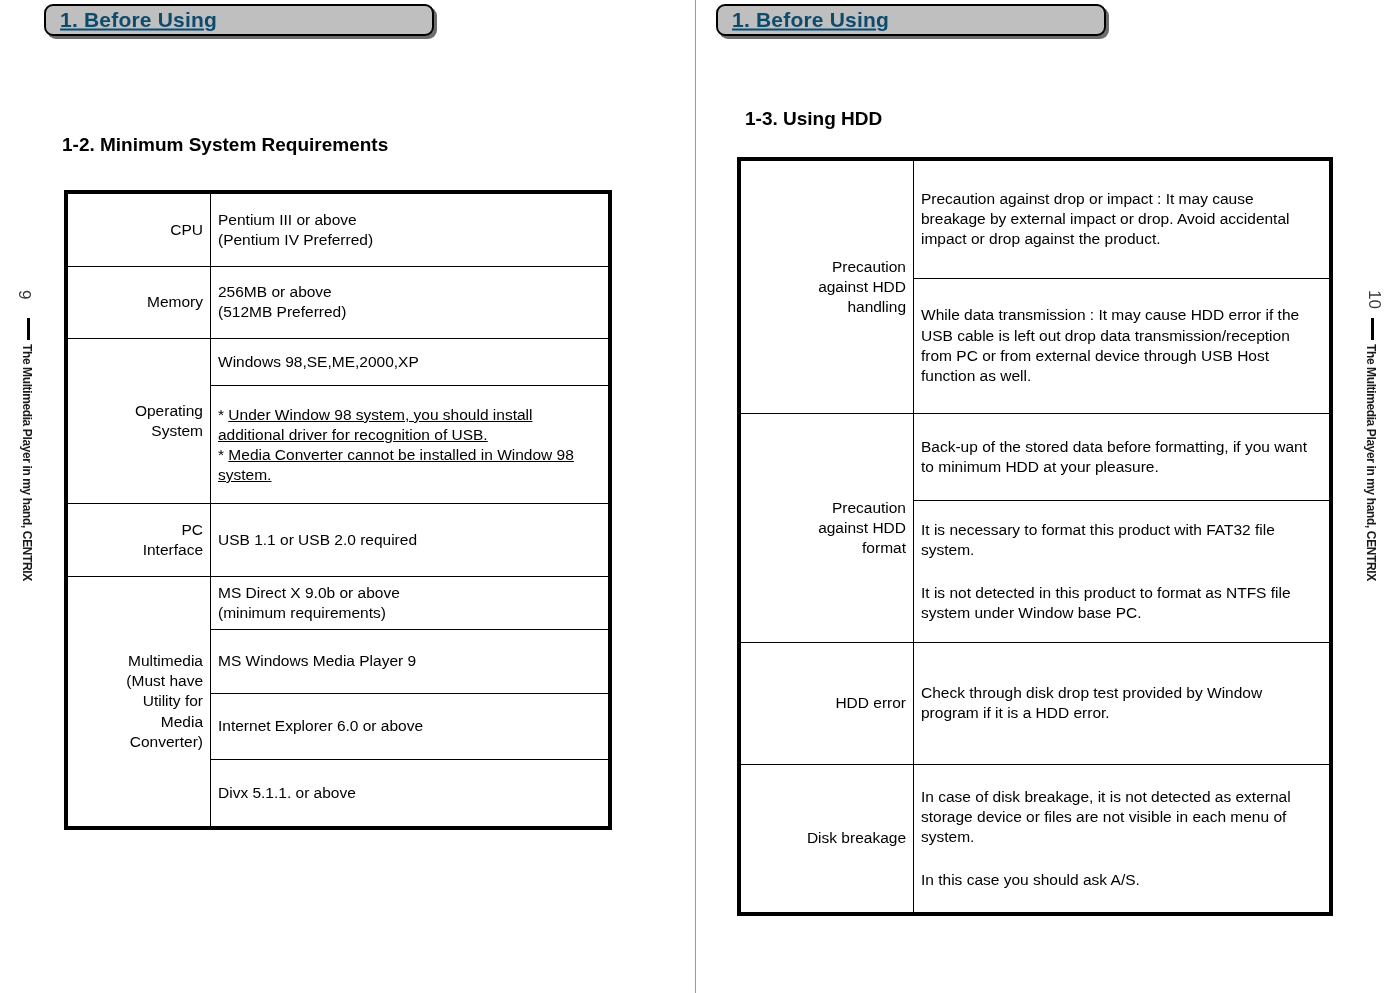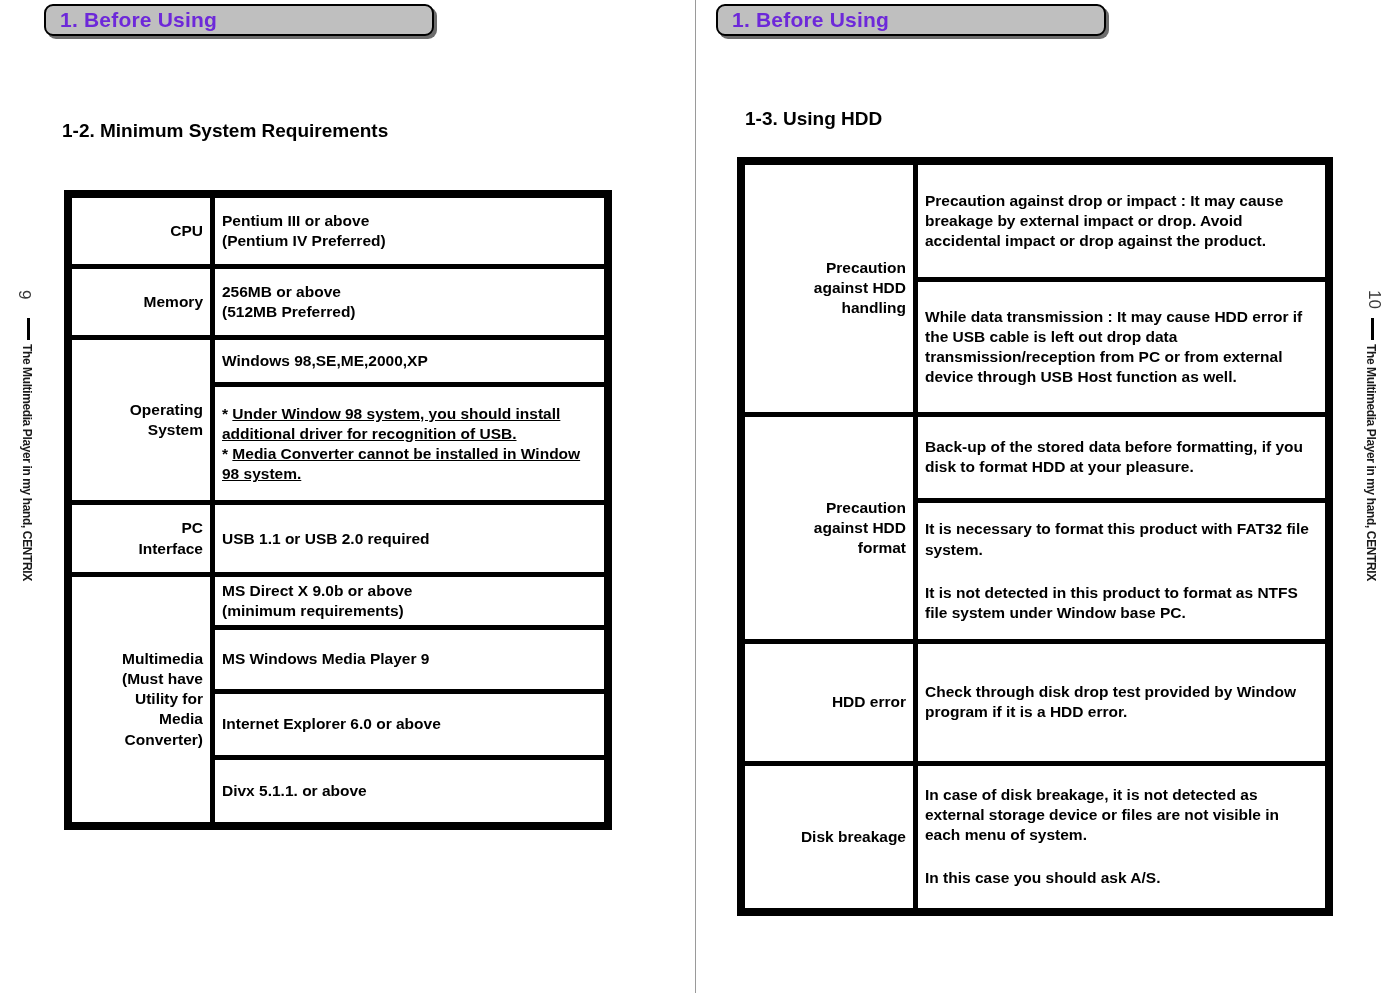--- a/index.html
+++ b/index.html
@@ -45,52 +45,52 @@
     box-shadow: 3px 3px 0 #6d6d6d;
     box-sizing: border-box;
   }
   .banner-text {
     position: absolute;
     left: 14px;
     top: 50%;
     transform: translateY(-52%);
     font-size: 21px;
     font-weight: bold;
-    color: #6d28d9;
+    color: #0c4a6e;
     letter-spacing: .2px;
     white-space: nowrap;
+    text-decoration: underline;
   }
   .banner-l { left: 44px;  top: 4px; width: 390px; }
   .banner-r { left: 716px; top: 4px; width: 390px; }
 
   
   .heading {
     position: absolute;
     font-size: 19px;
     font-weight: bold;
     white-space: nowrap;
   }
-  .heading-l { left: 62px;  top: 120px; }
+  .heading-l { left: 62px;  top: 134px; }
   .heading-r { left: 745px; top: 108px; }
 
   
   table.doc-table {
     position: absolute;
     border-collapse: collapse;
     table-layout: fixed;
     background: #fff;
   }
   table.doc-table td {
-    border: 5px solid #000000;
+    border: 1px solid #000000;
     font-size: 15.5px;
     line-height: 1.30;
     padding: 4px 7px;
     vertical-align: middle;
     box-sizing: border-box;
-    font-weight: bold;
   }
   
   .table-frame {
     position: absolute;
     border: 3px solid #000;
     background: #fff;
     box-sizing: border-box;
   }
   .table-frame table.doc-table {
     position: static;
@@ -269,21 +269,21 @@
       <tr>
         <td class="value-cell-left" style="height:124px">While data transmission : It may cause HDD error if the USB cable is left out drop data transmission/reception from PC or from external device through USB Host function as well.</td>
       </tr>
 
       <tr>
         <td class="label-cell" rowspan="2">
           <span class="note-line">Precaution</span>
           <span class="note-line">against HDD</span>
           <span class="note-line">format</span>
         </td>
-        <td class="value-cell-left" style="height:80px">Back-up of the stored data before formatting, if you disk to format HDD at your pleasure.</td>
+        <td class="value-cell-left" style="height:80px">Back-up of the stored data before formatting, if you want to minimum HDD at your pleasure.</td>
       </tr>
       <tr>
         <td class="value-cell-left" style="height:130px">
             <span class="para">It is necessary to format this product with FAT32 file system.</span>
             <span class="para">It is not detected in this product to format as NTFS file system under Window base PC.</span>
           </td>
       </tr>
 
       <tr>
         <td class="label-cell">HDD error</td>

